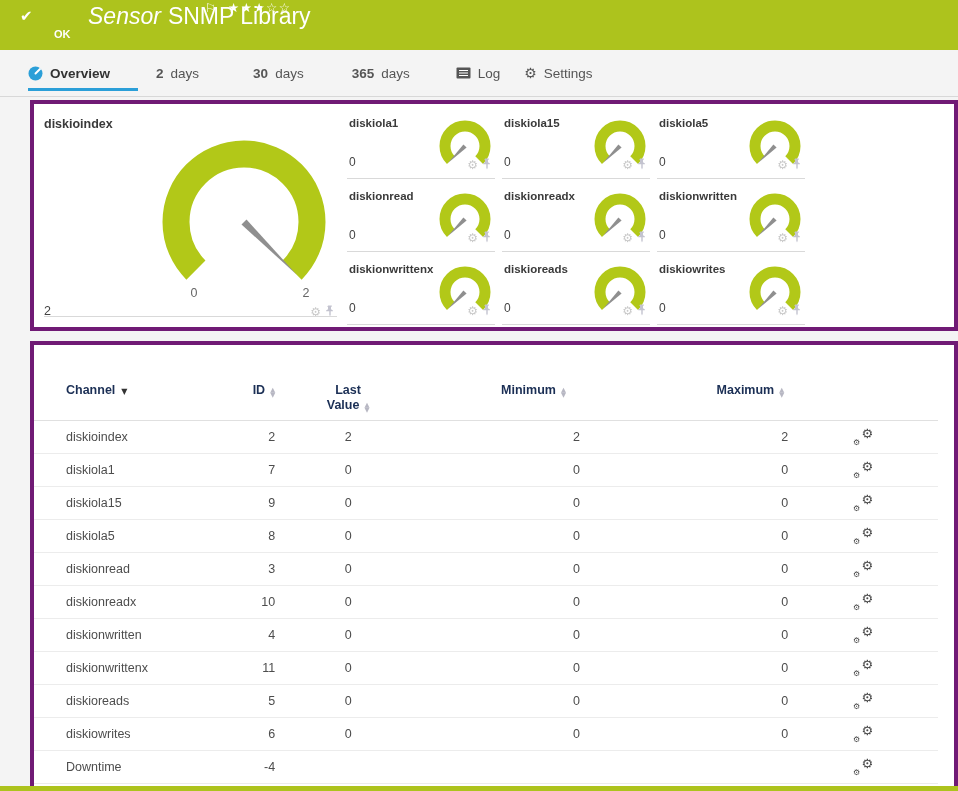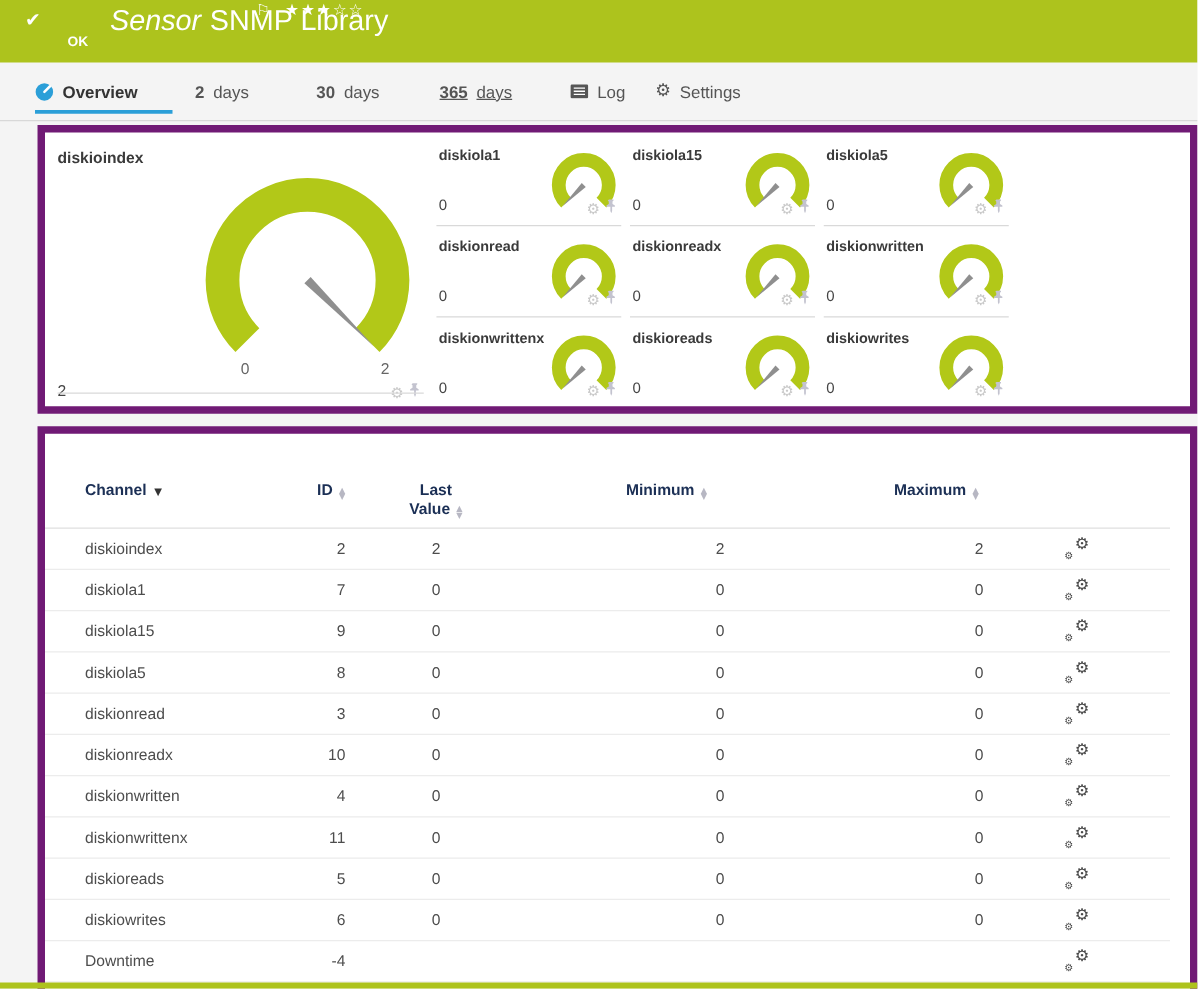--- a/index.html
+++ b/index.html
@@ -27,26 +27,26 @@
     border-bottom:1px solid #d8d8d8; font-size:13.5px; color:#555;
   }
   .tab { position:relative; height:100%; display:flex; align-items:center; gap:7px; cursor:pointer; white-space:nowrap; }
   .tab .num { font-weight:bold; }
   .tab.active { color:#333; font-weight:bold; padding-right:28px; margin-right:18px; }
   .tab.active::after { content:""; position:absolute; left:0; right:0; bottom:5px; height:3px; background:#2b9fd8; }
   .tab .tico { display:inline-flex; }
   .t-live { margin-right:50px; }
   .t-2d { margin-right:54px; }
   .t-30d { margin-right:48px; }
-  .t-365d { margin-right:46px;text-decoration:underline; }
+  .t-365d { margin-right:46px; }
   .t-hist { margin-right:46px; }
   .t-log { margin-right:24px; }
 
   
-  .card { width:928px; margin-left:30px; background:#fff; border:6px solid #701a75; }
+  .card { width:928px; margin-left:30px; background:#fff; border:4px solid #701a75; }
   .gauges-card { margin-top:3px; height:231px; display:flex; overflow:hidden; }
   .table-card { margin-top:10px; height:470px; overflow:hidden; padding:38px 16px 0 0; }
 
   
   .main-tile { position:relative; width:313px; flex:none; }
   .main-tile::after { content:""; position:absolute; left:10px; right:10px; bottom:10px; border-bottom:1px solid #d9d9d9; }
   .g-title { font-size:12.5px; font-weight:bold; color:#3a3a3a; }
   .main-tile .g-title { position:absolute; left:10px; top:13px; }
   .main-tile svg.gauge { position:absolute; left:115px; top:28px; }
   .scale-label { position:absolute; width:16px; text-align:center; top:182px; font-size:12.5px; color:#666; }

